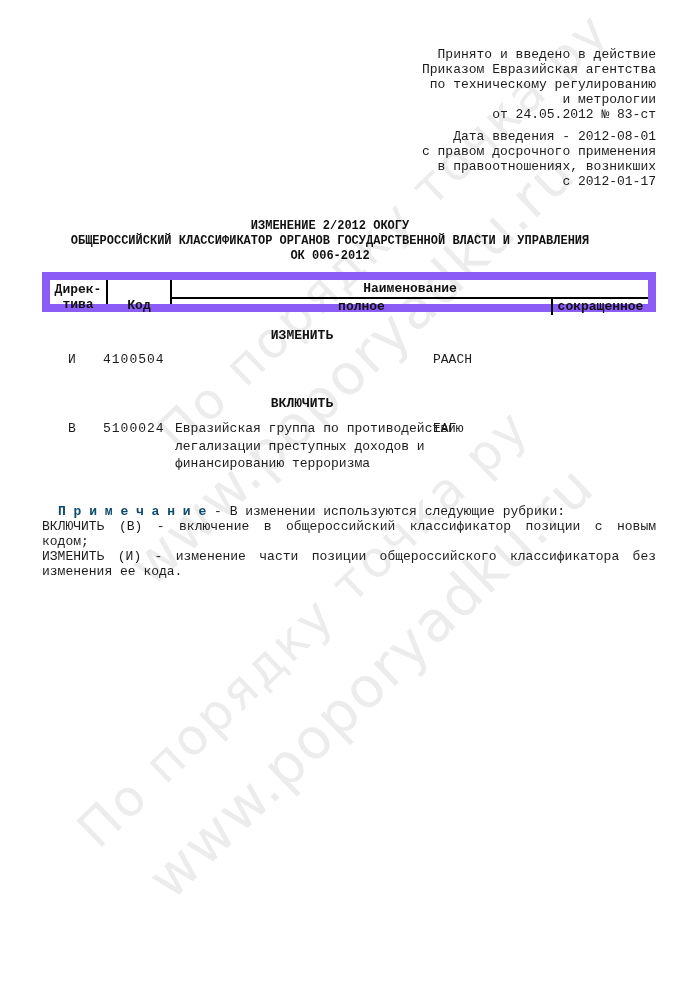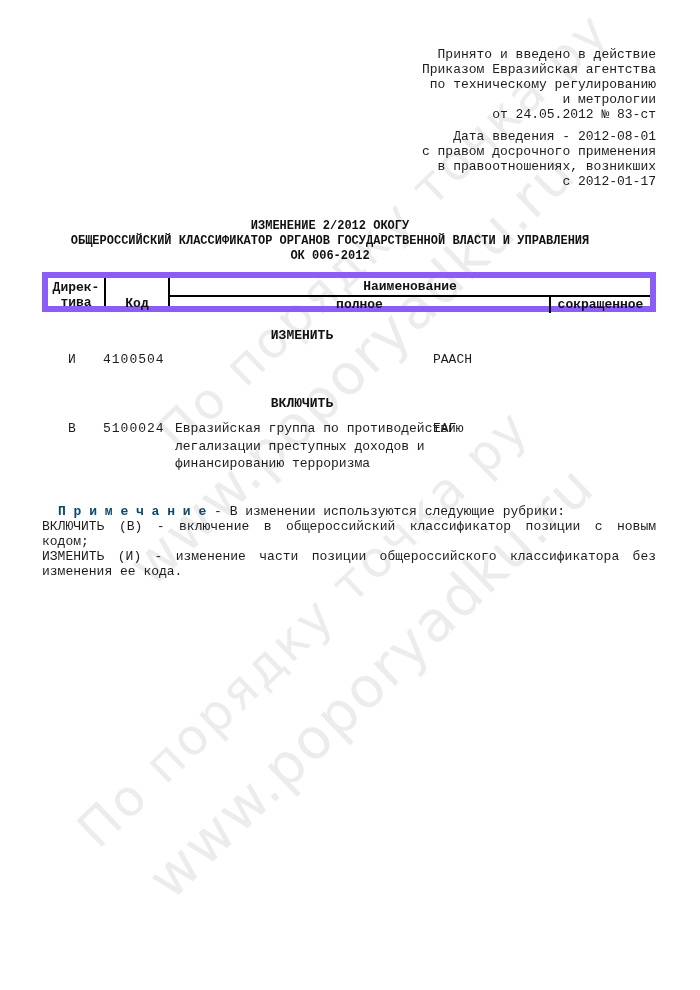--- a/index.html
+++ b/index.html
@@ -24,21 +24,21 @@
     position:absolute;right:44px;width:400px;text-align:right;
     font-size:13px;line-height:15px;
   }
   .title-block{
     position:absolute;top:219px;left:20px;width:620px;text-align:center;
     font-size:12px;font-weight:bold;line-height:15px;color:#111;
   }
   
   .thead{
     position:absolute;left:42px;top:272px;width:614px;height:40px;
-    border:6px solid #8b5cf6;box-sizing:border-box;display:flex;
+    border:8px solid #8b5cf6;box-sizing:border-box;display:flex;
     font-size:13px;font-weight:bold;color:#111;
   }
   .th-dir{width:58px;border-right:2px solid #000;text-align:center;
     white-space:pre-line;line-height:15px;padding-top:2px;box-sizing:border-box;}
   .th-code{width:64px;border-right:2px solid #000;text-align:center;
     line-height:15px;padding-top:18px;box-sizing:border-box;}
   .th-namewrap{flex:1;display:flex;flex-direction:column;}
   .th-name{height:17px;border-bottom:2px solid #000;text-align:center;line-height:17px;}
   .th-sub{flex:1;display:flex;}
   .th-full{width:381px;border-right:2px solid #000;text-align:center;line-height:16px;box-sizing:border-box;}

